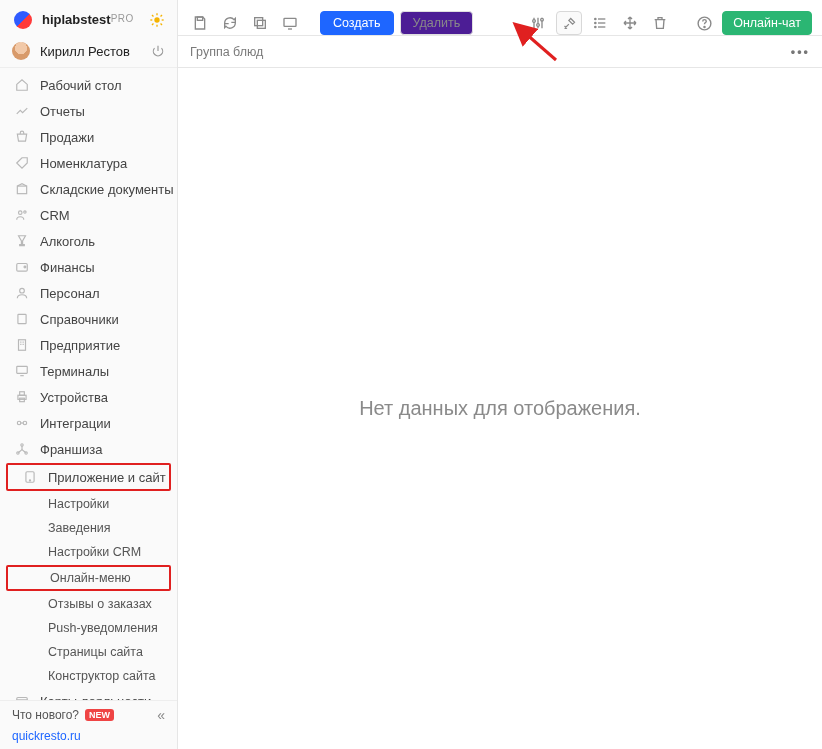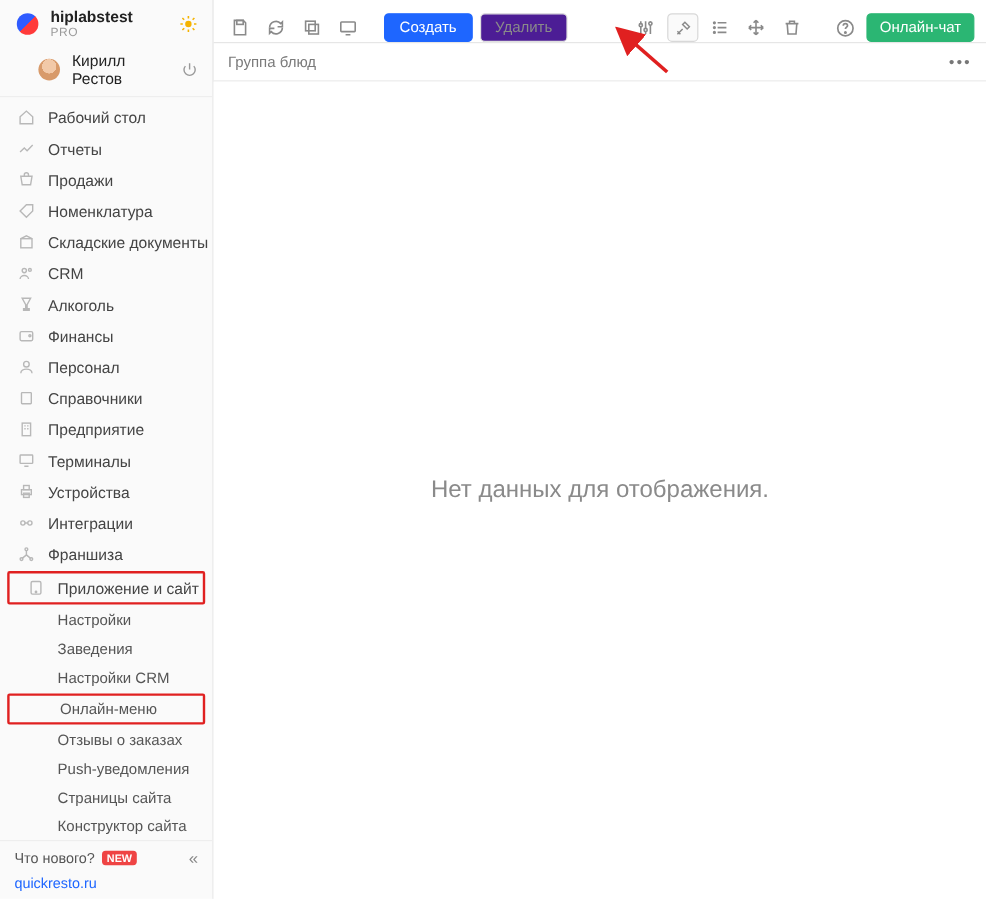--- a/index.html
+++ b/index.html
@@ -29,33 +29,33 @@
     align-items: center;
     padding: 8px 12px 4px 14px;
     gap: 10px;
     height: 36px;
   }
   .brand-logo {
     width: 18px; height: 18px; border-radius: 50%;
     background: linear-gradient(135deg, #2f5bff 0 50%, #ff3a3a 50% 100%);
     flex: 0 0 auto;
   }
-  .brand-text { display: flex; flex-direction: column; line-height: 1.1; }
+  .brand-text { display: flex; flex-direction: row; line-height: 1.1; }
   .brand-name { font-weight: 600; font-size: 13px; color: #222; }
   .brand-plan { font-size: 10px; color: #9a9a9a; letter-spacing: .5px; }
   .brand-sun {
     margin-left: auto;
     width: 16px; height: 16px;
     color: #f5b301;
   }
 
   .user-row {
     display: flex;
     align-items: center;
-    padding: 7px 12px 7px 32px;
+    padding: 7px 12px 7px 12px;
     gap: 10px;
     border-bottom: 1px solid #eee;
   }
   .avatar {
     width: 18px; height: 18px; border-radius: 50%;
     background: radial-gradient(circle at 50% 35%, #f2c9a8 0 40%, #d89a6a 41% 100%);
     flex: 0 0 auto;
   }
   .user-name { font-size: 13px; color: #222; }
   .power-icon { margin-left: auto; color: #999; }

